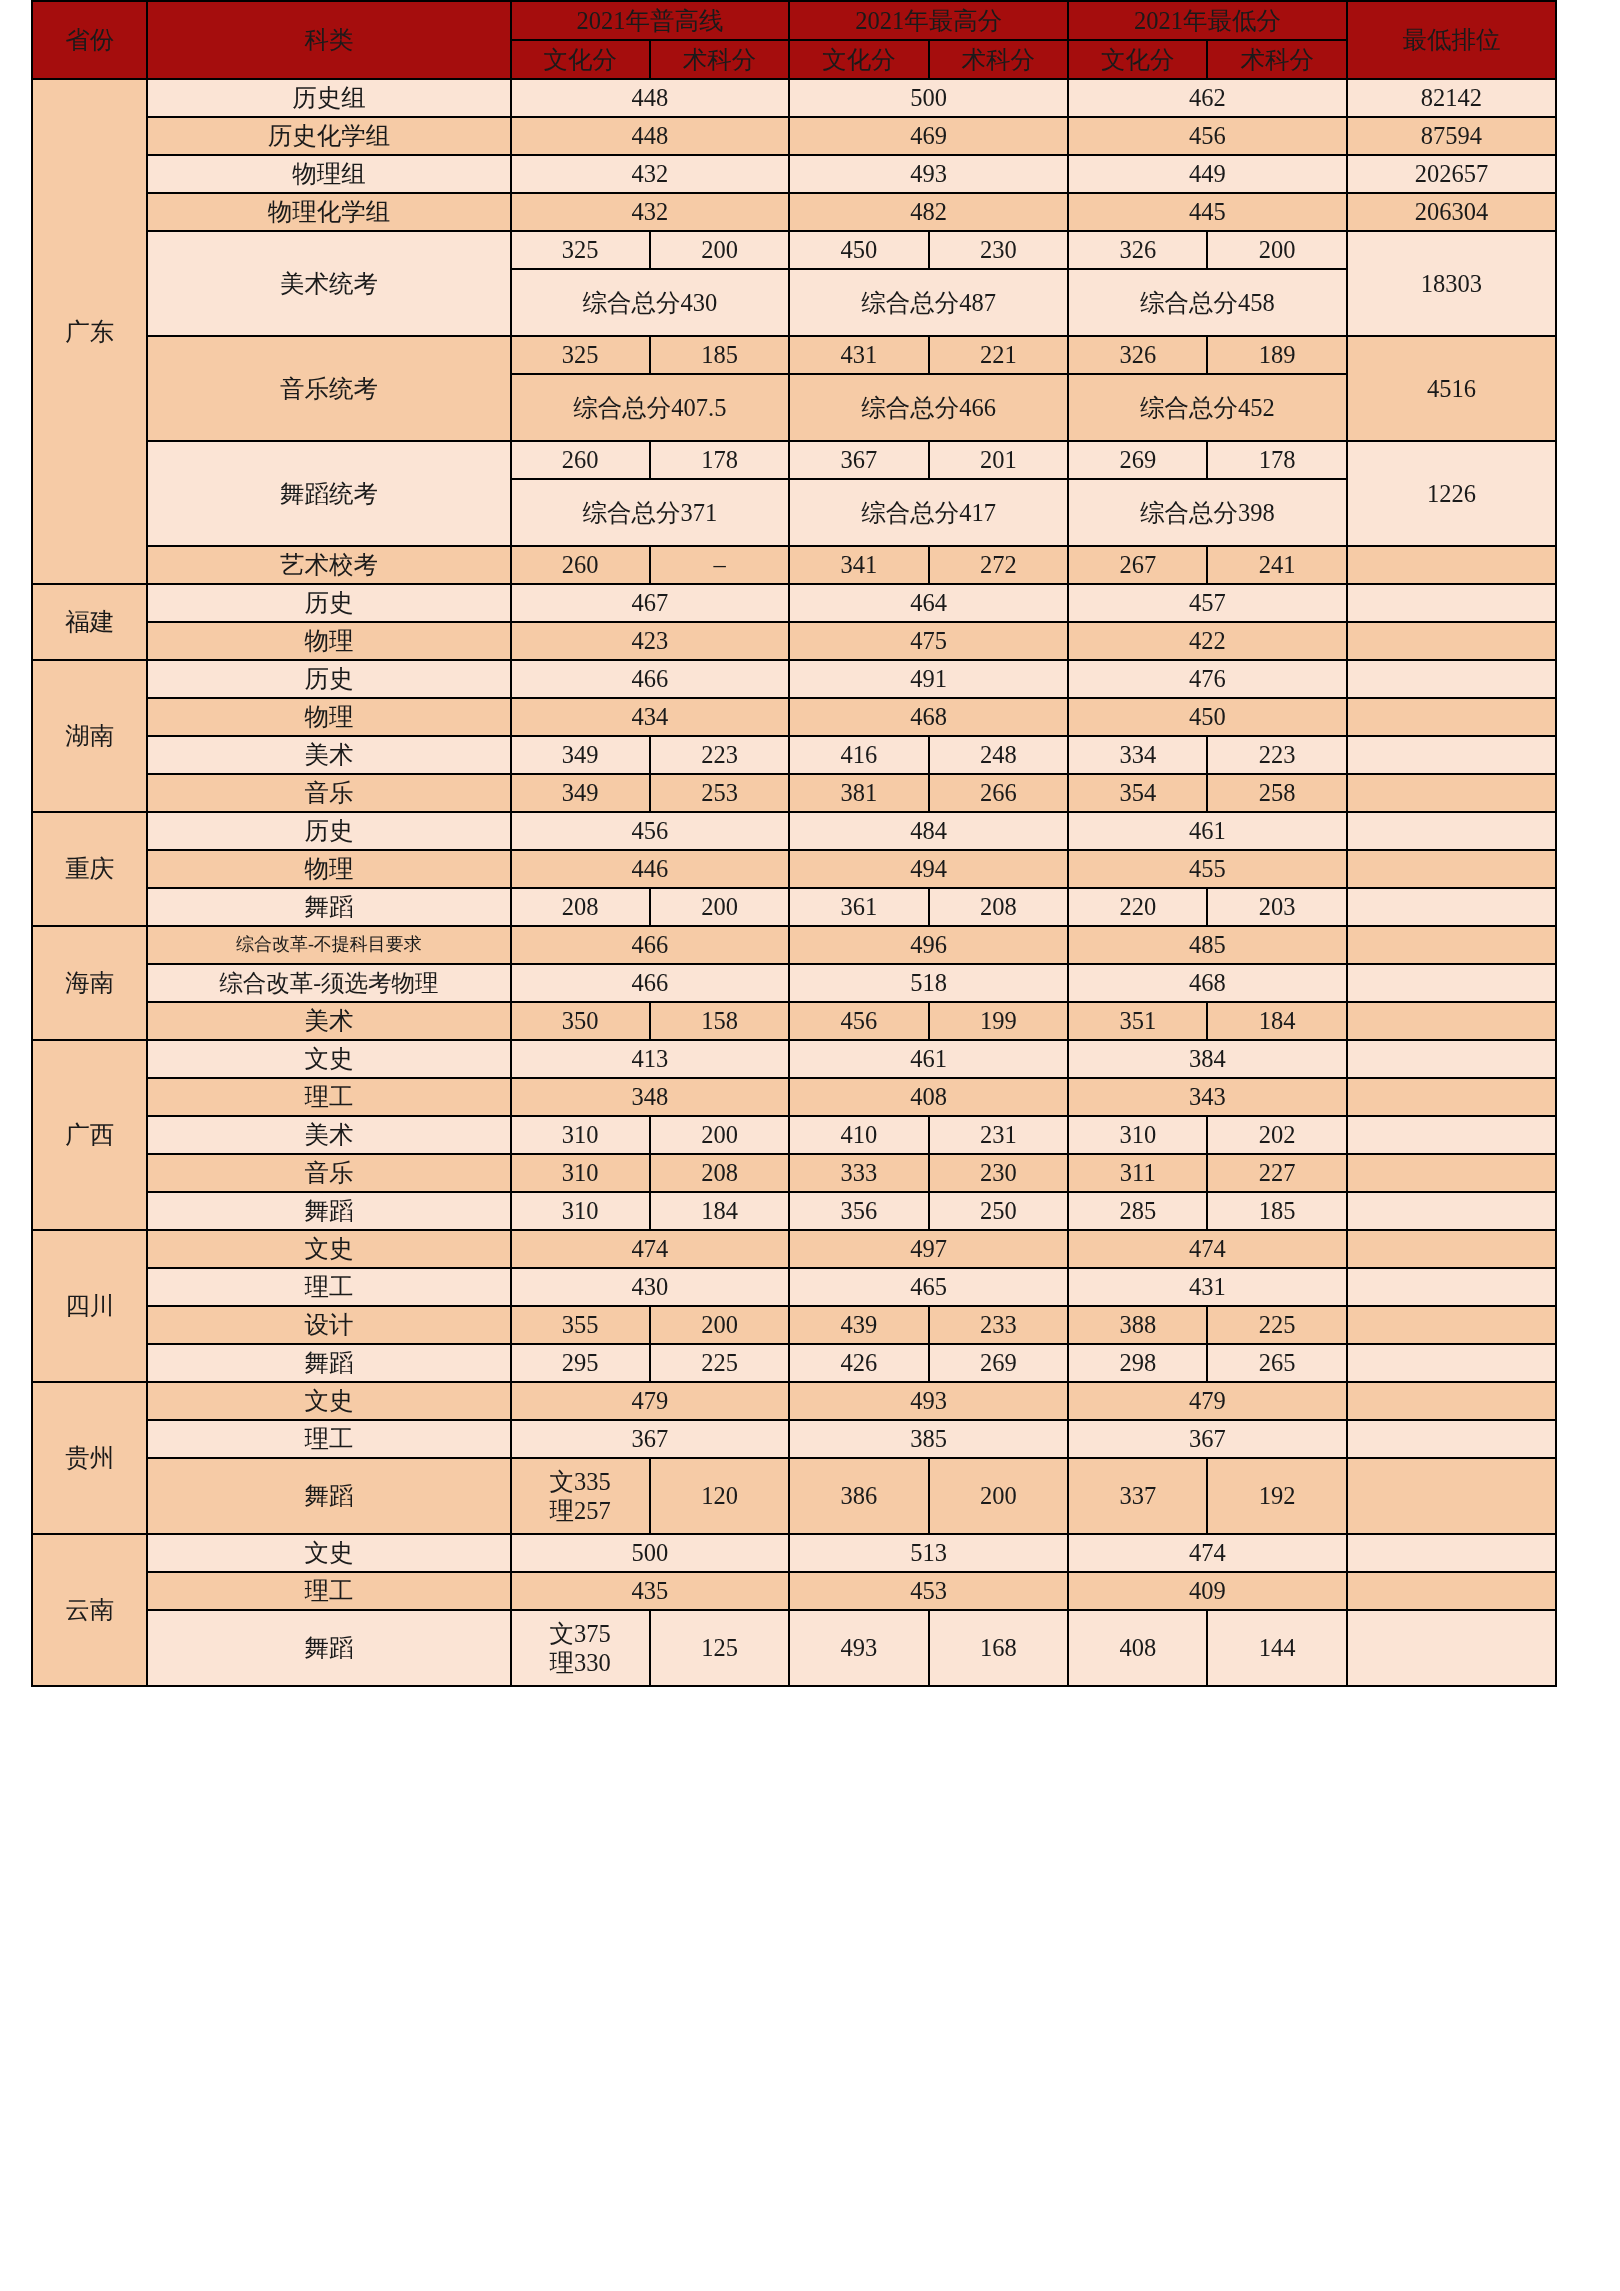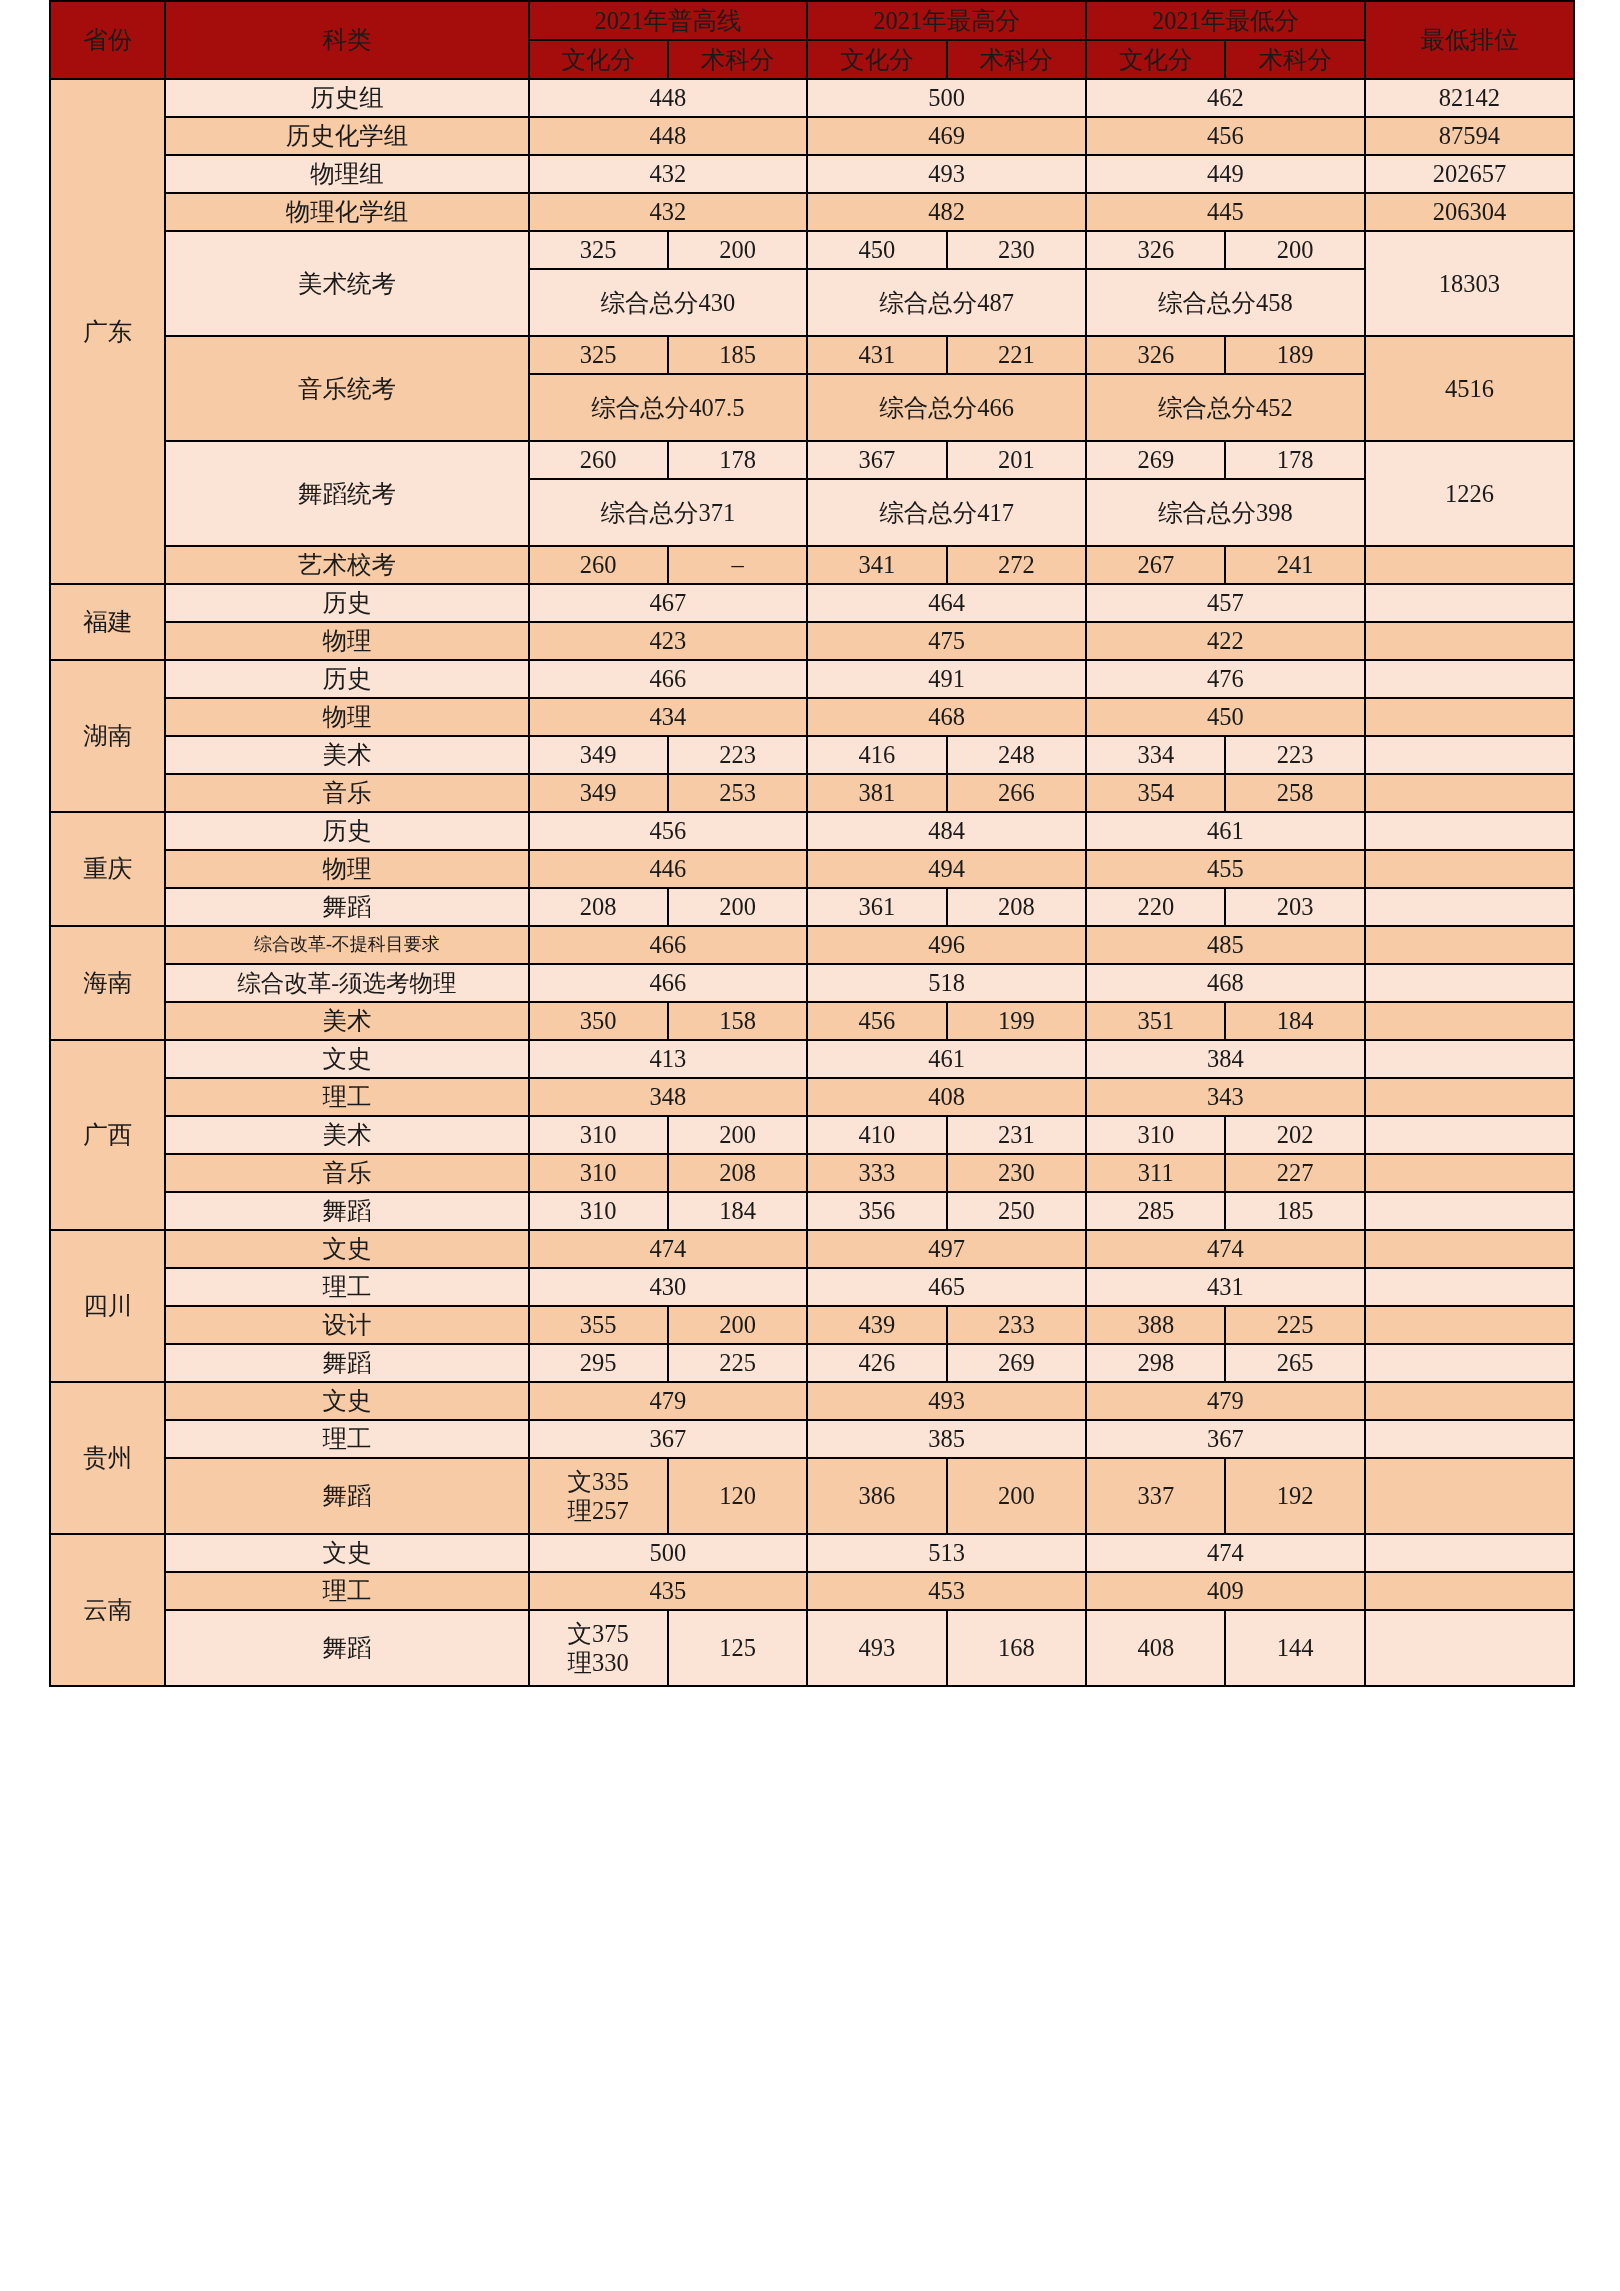--- a/index.html
+++ b/index.html
@@ -24,21 +24,21 @@
     text-align: center;
     color: #A50D0D;
     font-size: 41px;
     font-weight: bold;
     letter-spacing: 1px;
     padding-top: 37px;
     padding-bottom: 19.6px;
     font-family: "Liberation Serif", "DejaVu Serif", serif;
   }
   .table-wrap {
-    padding: 0 47px 0 49px;
+    padding: 0 47px 0 31px;
     border-radius: 22px;
   }
   table.scores {
     border-collapse: collapse;
     width: 1526px;
     table-layout: fixed;
     border: 2px solid #000;
   }
   table.scores td, table.scores th {
     border: 2px solid #000000;

